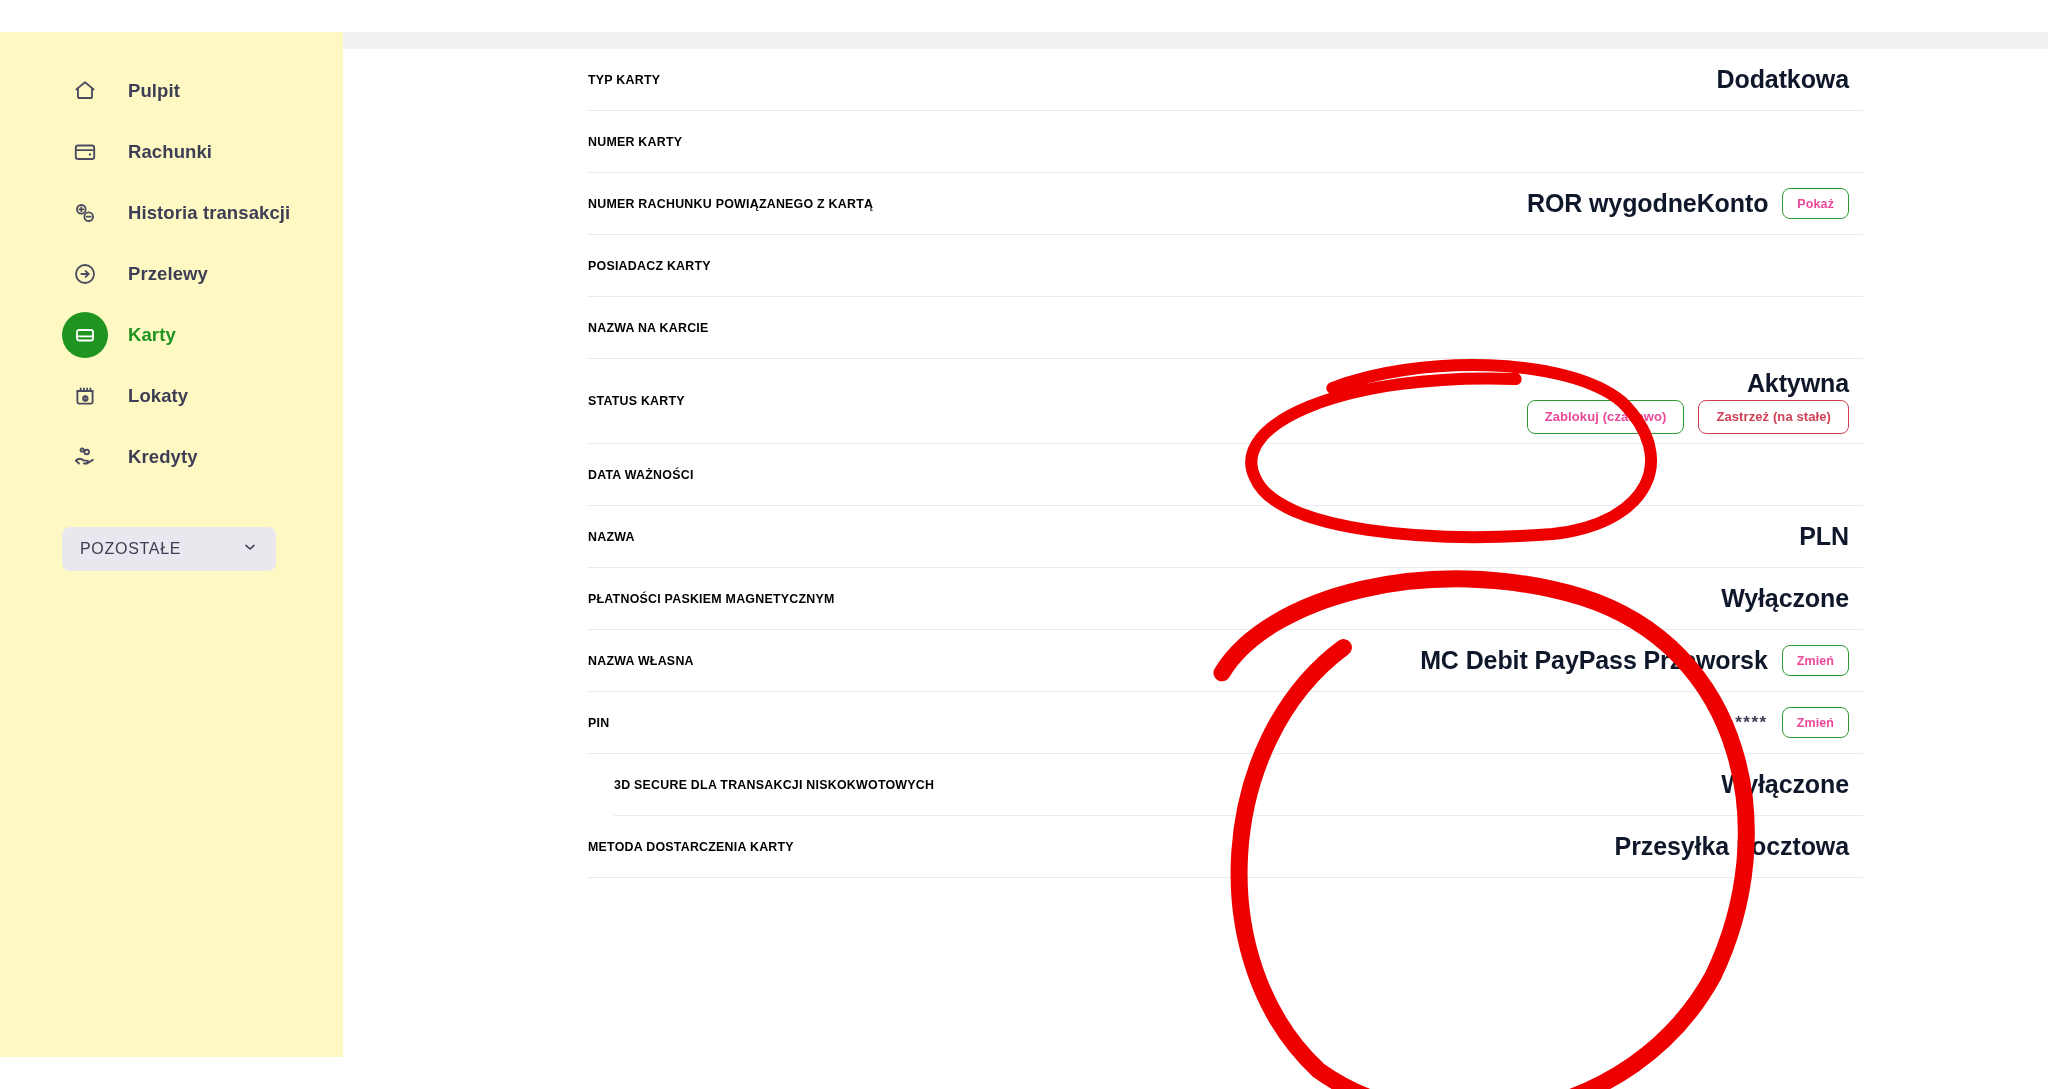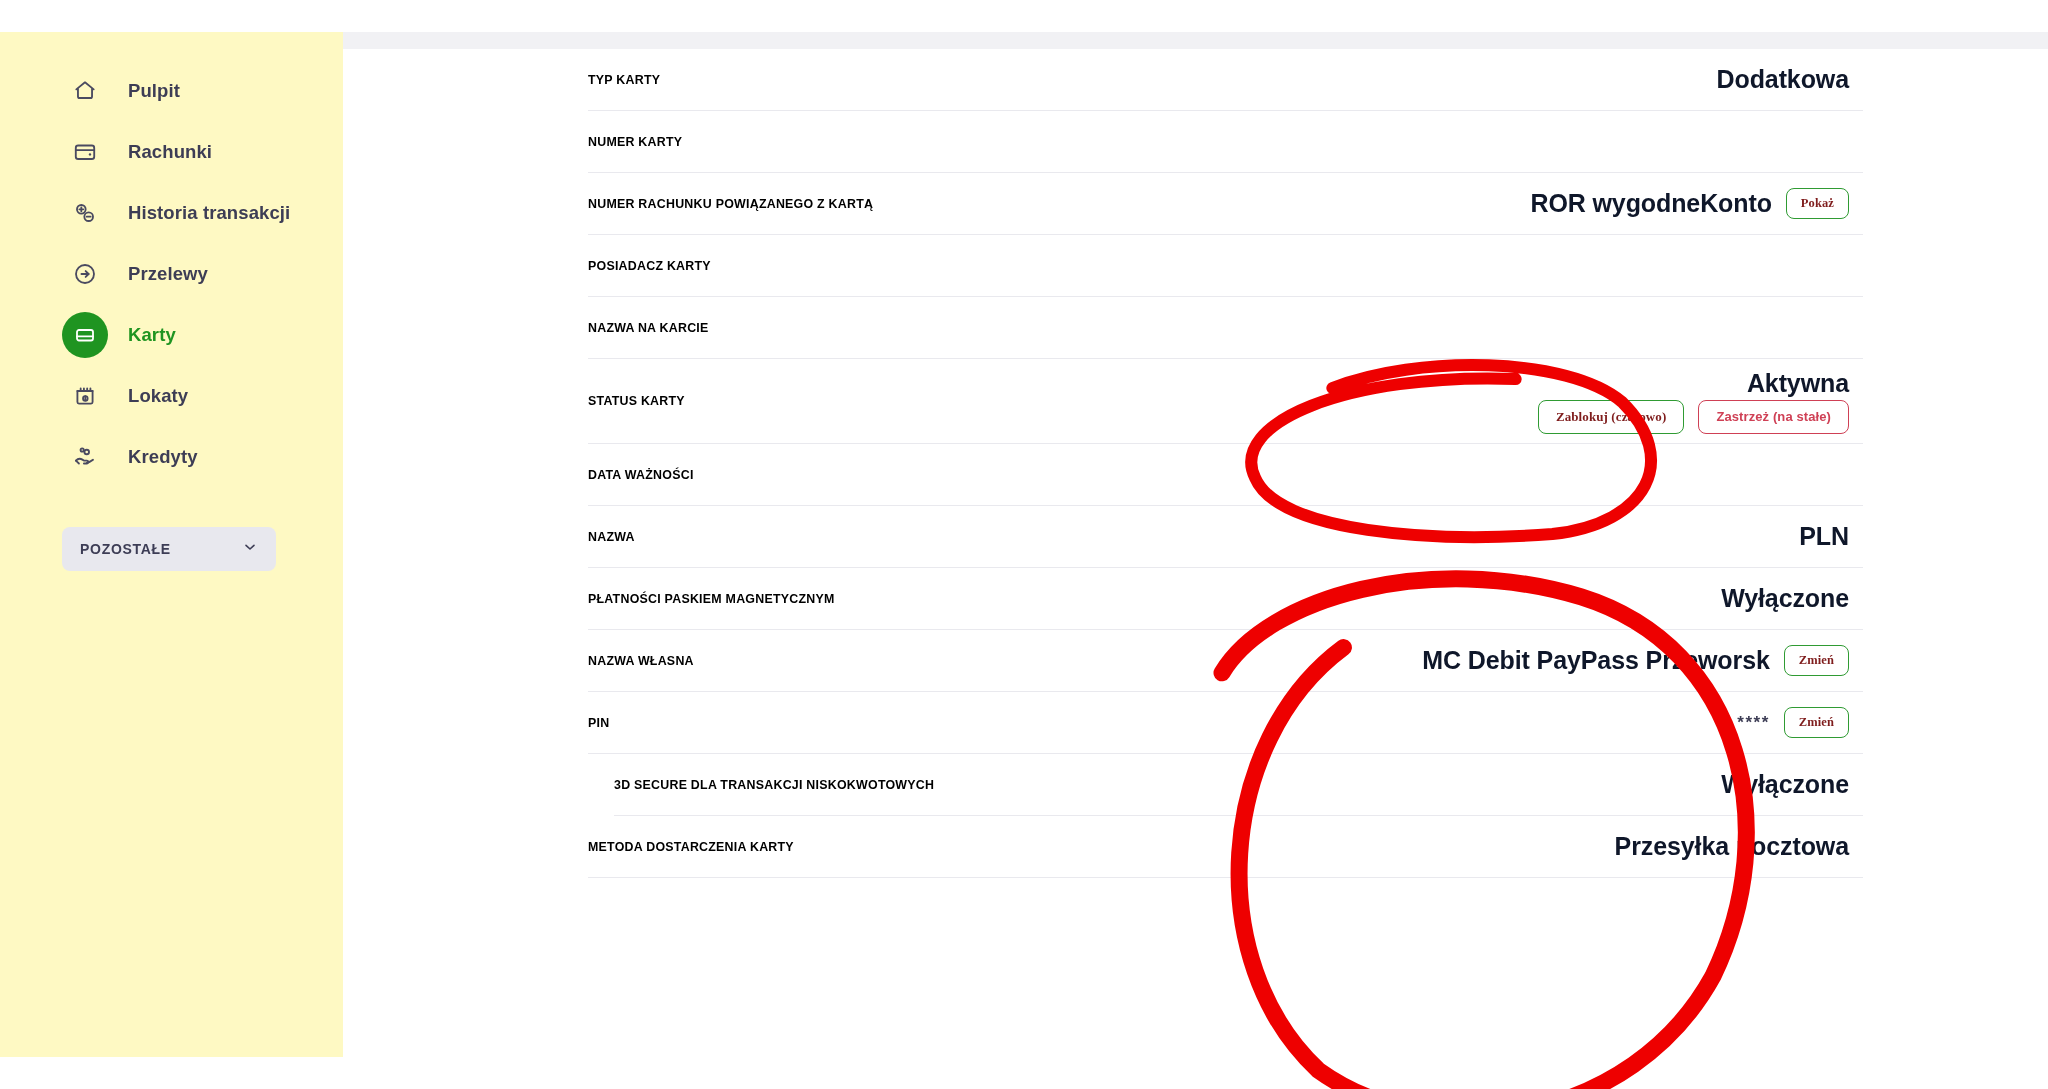--- a/index.html
+++ b/index.html
@@ -66,21 +66,21 @@
     margin: 40px 0 0 62px;
     width: 214px; height: 44px;
     background: #e8e8ee;
     border-radius: 8px;
     display: flex; align-items: center;
     justify-content: space-between;
     padding: 0 18px 0 18px;
     cursor: pointer;
   }
   .pozostale-label {
-    font-size: 14px; font-weight: 700;
+    font-size: 16px; font-weight: 400;
     color: #3d3d55; letter-spacing: .7px;
   }
   .chev { color: #3d3d55; display: block; }
 
   
   .card {
     position: absolute; left: 343px; top: 49px;
     width: 1705px; height: 1040px;
     background: #ffffff;
   }
@@ -123,21 +123,21 @@
     background: #ffffff;
     font-size: 12.5px;
     font-weight: 700;
     padding: 0 14px;
     height: 31px;
     display: inline-flex; align-items: center; justify-content: center;
     white-space: nowrap;
     cursor: pointer;
     letter-spacing: .1px;
   }
-  .btn-green { border: 1.4px solid #2f9b33; color: #7f1d1d; font-family: Liberation Serif, serif; }
+  .btn-green { border: 1.4px solid #2f9b33; color: #ec4899; }
   .btn-red   { border: 1.4px solid #cf4055; color: #cf4055; }
   .status-stack {
     display: flex; flex-direction: column; align-items: flex-end; gap: 2px;
   }
   .status-btns { display: flex; gap: 14px; }
   .status-btns .btn { height: 34px; padding: 0 17px; font-size: 13px; }
 
   
   .annot {
     position: absolute; left: 0; top: 0;

